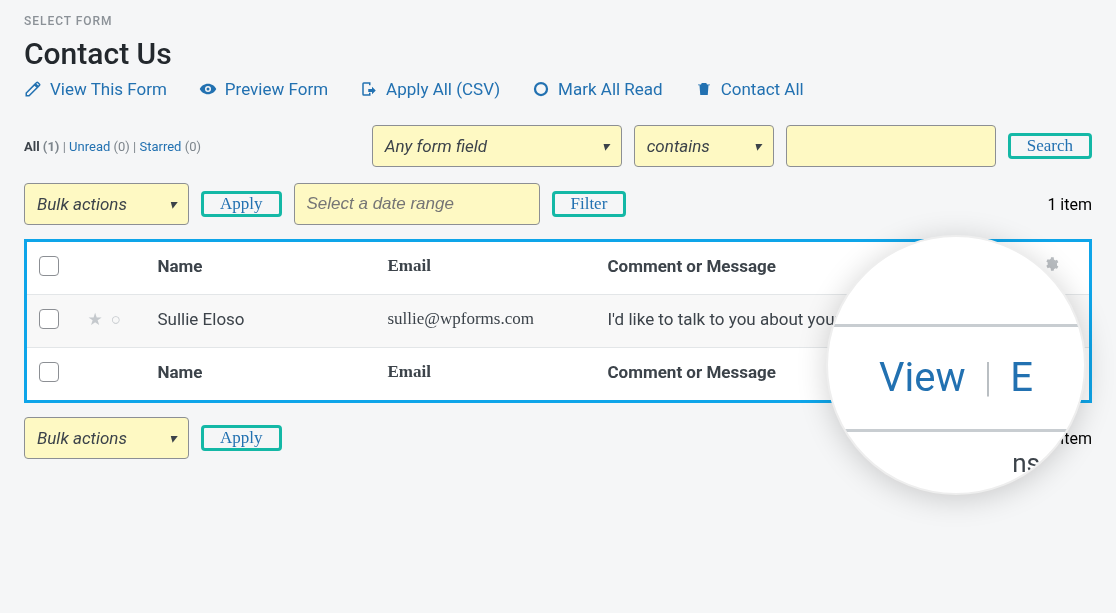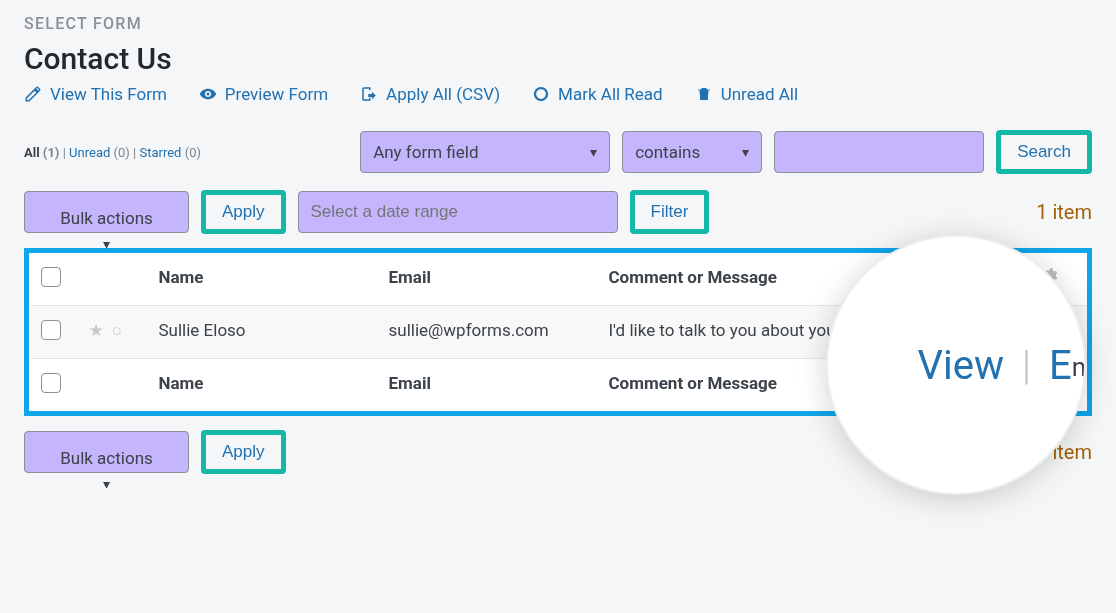--- a/index.html
+++ b/index.html
@@ -5,21 +5,21 @@
   * { box-sizing: border-box; margin: 0; padding: 0; }
   body {
     font-family: -apple-system, BlinkMacSystemFont, "Segoe UI", Roboto, sans-serif;
     background: #f5f6f7;
     color: #3c434a;
     font-size: 15px;
     padding: 14px 24px;
     width: 1116px;
   }
   .select-form-label {
-    font-size: 16px;
+    font-size: 12px;
     letter-spacing: 0.08em;
     color: #8b9197;
     font-weight: 500;
     margin-bottom: 8px;
   }
   .page-title {
     font-size: 30px;
     font-weight: 500;
     color: #23282d;
     margin-bottom: 8px;
@@ -54,76 +54,78 @@
   }
   .status-filters .all { font-weight: 700; }
   .status-filters .sep { color: #80888f; }
   .status-filters a { color: #2271b1; text-decoration: none; cursor: pointer; }
   .status-filters .count { color: #7d858c; }
   .spacer { flex: 1; }
   select, input[type=text], .select {
     height: 42px;
     border: 1px solid #8c8f94;
     border-radius: 4px;
-    background: #c4b5fd;
+    background: #fef9c3;
     font-size: 17px;
-    padding: 16px 12px;
+    padding: 3px 12px;
     color: #3c434a;
+    font-style: italic;
   }
   .select {
     display: inline-flex;
     align-items: center;
     justify-content: space-between;
     gap: 8px;
     cursor: pointer;
   }
   .select .chev { font-size: 14px; color:#3c434a; }
   .field-select { min-width: 250px; }
   .op-select { min-width: 140px; }
   .search-input { width: 210px; }
   .btn {
-    height: 44px;
-    border: 5px solid #14b8a6;
+    height: 26px;
+    border: 3px solid #14b8a6;
     background: transparent;
     color: #2271b1;
     border-radius: 4px;
     padding: 0 16px;
     font-size: 17px;
     cursor: pointer;
+    font-family: Liberation Serif, serif;
   }
   .filter-row-2 {
     display: flex;
     align-items: center;
     gap: 12px;
     margin-bottom: 14px;
   }
-  .bulk-select { min-width: 165px; flex-direction: column; }
-  .date-input { width: 320px; color:#888; }
-  .item-count { font-size: 20px; color:#a16207; }
+  .bulk-select { min-width: 165px; }
+  .date-input { width: 246px; color:#888; }
+  .item-count { font-size: 16px; color:#000000; }
   table.entries {
     width: 100%;
     border-collapse: collapse;
     background: #fff;
-    border: 5px solid #0ea5e9;
+    border: 3px solid #0ea5e9;
   }
   table.entries th, table.entries td {
     text-align: left;
     padding: 14px 12px;
     font-size: 17px;
     color:#3c434a;
     vertical-align: top;
     border-top: 1px solid #e3e6e8;
   }
   table.entries thead th { border-top: none; }
   table.entries tbody tr { border-top: 1px solid #e3e6e8; }
   table.entries tbody tr.data-row { background:#f8f8f8; }
   .cb-col { width: 50px; }
   .ind-col { width: 70px; }
   .name-col { width: 230px; }
-  .email-col { width: 220px; }
+  .email-col { width: 220px; font-family: Liberation Serif, serif; }
   .act-col { width: 60px; text-align: center; }
   .gear { color:#babec2; cursor:pointer; }
   input[type=checkbox] {
     width: 20px; height: 20px; border: 1.5px solid #8c8f94; border-radius: 4px;
     appearance: none; background:#fff; cursor:pointer;
   }
   .ind-icons { display:flex; gap:8px; color:#c5c9cd; }
   .footer-row {
     display:flex;
     align-items:center;
@@ -137,20 +139,21 @@
     top: 235px;
     right: 30px;
     width: 260px;
     height: 260px;
     border-radius: 50%;
     background: #fff;
     box-shadow: 0 4px 30px rgba(0,0,0,0.18);
     overflow: hidden;
     border: 2px solid #eee;
     display:flex;
+    flex-direction:column;
   }
   .zoom-top {
     flex: 0 0 35%;
     border-bottom: 3px solid #c8cdd1;
   }
   .zoom-mid {
     flex: 1;
     display:flex;
     align-items:center;
     justify-content:center;
@@ -204,21 +207,21 @@
   <a>
     <svg viewBox="0 0 24 24" fill="none" stroke="#2271b1" stroke-width="3">
         <circle cx="12" cy="12" r="8"></circle>
       </svg>
     <span>Mark All Read</span>
   </a>
   <a>
     <svg viewBox="0 0 24 24" fill="#2271b1">
         <path d="M6 7h12l-1 13H7L6 7zm3-3h6l1 2H8l1-2zM4 6h16v1H4z"></path>
       </svg>
-    <span>Unread All</span>
+    <span>Contact All</span>
   </a>
 </div>
 
 <div class="entries-wrap">
 
   <div class="filter-row-1">
     <span class="status-filters">
       <span class="all"><span>All</span> <span class="count">(1)</span></span>
       <span class="sep">|</span>
       <a><span>Unread</span> <span class="count">(0)</span></a>

